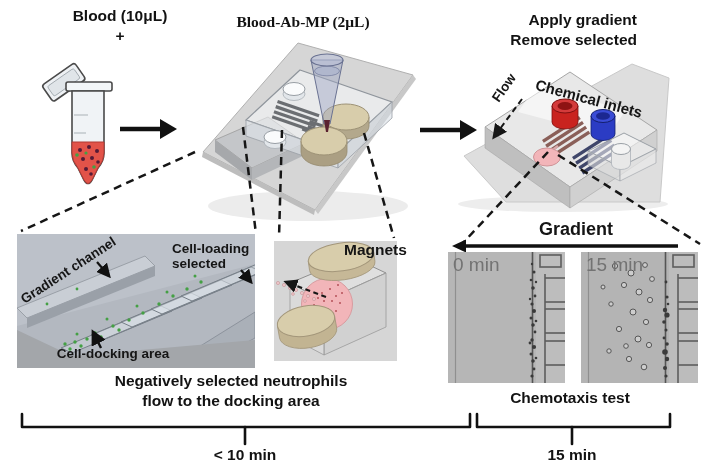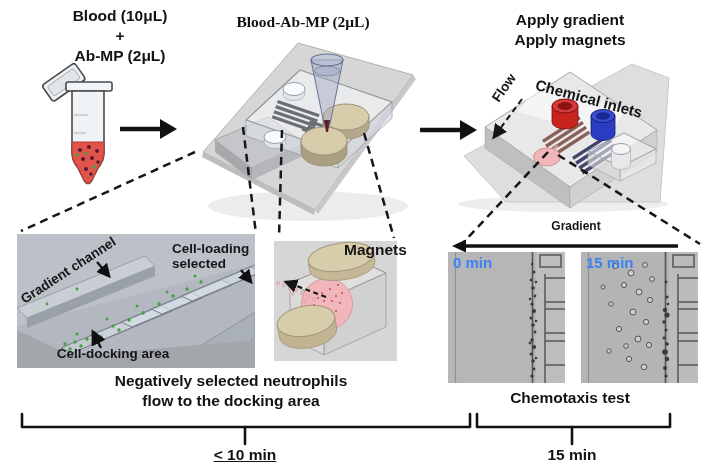--- a/index.html
+++ b/index.html
@@ -3,40 +3,39 @@
 <meta charset="utf-8">
 <style>
   html,body{margin:0;padding:0;background:#fff;}
   #figure{position:relative;width:720px;height:476px;background:#fff;overflow:hidden;
           font-family:"Liberation Sans",sans-serif;color:#111;}
   .abs{position:absolute;}
   .cap{position:absolute;font-weight:bold;color:#121212;text-align:center;
        font-size:15.5px;line-height:20px;white-space:nowrap;}
   .lbl{position:absolute;font-weight:bold;color:#151515;white-space:nowrap;}
   .small{font-size:13.5px;}
-  .timelbl{position:absolute;font-weight:700;color:#3b82f6;font-size:15px;white-space:nowrap;}
+  .timelbl{position:absolute;font-weight:400;color:#737373;font-size:19px;white-space:nowrap;}
 </style>
 </head>
 <body>
 
 <div id="figure">
 
   <div class="cap" style="left:55px;top:6px;width:130px;">
     <div>Blood (10μL)</div>
     <div>+</div>
-    <div>Ab-MP (2μL)</div>
   </div>
 
   <div class="cap" style="left:228px;top:12px;width:150px;font-family:Liberation Serif, serif;">
     <div>Blood-Ab-MP (2μL)</div>
   </div>
 
-  <div class="cap" style="left:503px;top:10px;width:134px;">
+  <div class="cap" style="left:503px;top:10px;width:134px;text-align:right;">
     <div>Apply gradient</div>
-    <div>Apply magnets</div>
+    <div>Remove selected</div>
   </div>
 
   <svg class="abs" style="left:28px;top:58px;" width="110" height="142" viewBox="0 0 110 142">
     <g transform="rotate(-35 38 24)">
       <rect x="16" y="13" width="40" height="20" rx="3" fill="#eef1f4" stroke="#4a4a4a" stroke-width="1.6"></rect>
       <rect x="20" y="17" width="32" height="12" rx="2" fill="#e0e5e9" stroke="#9aa2a8" stroke-width="0.8"></rect>
     </g>
     <path d="M50,33 L42,26" stroke="#4a4a4a" stroke-width="1.6" fill="none"></path>
     <rect x="38" y="24" width="46" height="9" rx="2" fill="#f3f6f8" stroke="#4a4a4a" stroke-width="1.6"></rect>
     <path d="M44,33 L44,95 Q44,103 50,110 L56,122 Q60,129 64,122 L70,110 Q76,103 76,95 L76,33 Z" fill="#f0f3f6" stroke="#4a4a4a" stroke-width="1.6"></path>
@@ -287,21 +286,21 @@
         <circle cx="16" cy="47" r="1.6"></circle>
         <circle cx="10" cy="44" r="1.6"></circle>
       <circle cx="4" cy="42" r="1.6"></circle>
         <circle cx="31" cy="60" r="1.4"></circle>
         <circle cx="19" cy="53" r="1.4"></circle>
     </g>
     <line x1="52" y1="56" x2="12" y2="41" stroke="#161616" stroke-width="2" stroke-dasharray="5,3.5" marker-end="url(#ah-mag)"></line>
   </svg>
   <div class="lbl" style="left:344px;top:241px;font-size:15.5px;">Magnets</div>
 
-  <div class="lbl" style="left:535px;top:219px;width:82px;text-align:center;font-size:12px;">Gradient</div>
+  <div class="lbl" style="left:535px;top:219px;width:82px;text-align:center;font-size:18px;">Gradient</div>
   <svg class="abs" style="left:450px;top:238px;" width="232" height="16" viewBox="0 0 232 16">
     <line x1="228" y1="8" x2="14" y2="8" stroke="#111" stroke-width="3.4"></line>
     <polygon points="16,1.5 16,14.5 2,8" fill="#111"></polygon>
   </svg>
 
   <svg class="abs" style="left:448px;top:252px;" width="117" height="131" viewBox="0 0 117 131">
     <rect width="117" height="131" fill="#b6b6b6"></rect>
     <rect x="88" width="29" height="131" fill="#bdbdbd"></rect>
     <line x1="7.5" y1="0" x2="7.5" y2="131" stroke="#8f8f8f" stroke-width="1.2"></line>
     <line x1="84.5" y1="0" x2="84.5" y2="131" stroke="#555" stroke-width="1.6"></line>
@@ -401,16 +400,16 @@
   <div class="cap" style="left:480px;top:388px;width:180px;font-size:15.5px;">Chemotaxis test</div>
 
   <svg class="abs" style="left:0;top:405px;" width="720" height="42" viewBox="0 0 720 42">
     <g stroke="#111" stroke-width="2.6" fill="none" stroke-linecap="round" stroke-linejoin="round">
       <polyline points="22,9 22,22 470,22 470,9"></polyline>
       <line x1="245" y1="22" x2="245" y2="39"></line>
       <polyline points="477,9 477,22 670,22 670,9"></polyline>
       <line x1="572" y1="22" x2="572" y2="39"></line>
     </g>
   </svg>
-  <div class="cap" style="left:195px;top:445px;width:100px;font-size:15.5px;text-decoration:underline;">&lt; 10 min</div>
+  <div class="cap" style="left:195px;top:445px;width:100px;font-size:15.5px;">&lt; 10 min</div>
   <div class="cap" style="left:522px;top:445px;width:100px;font-size:15.5px;">15 min</div>
 
 </div>
 
 </body></html>

